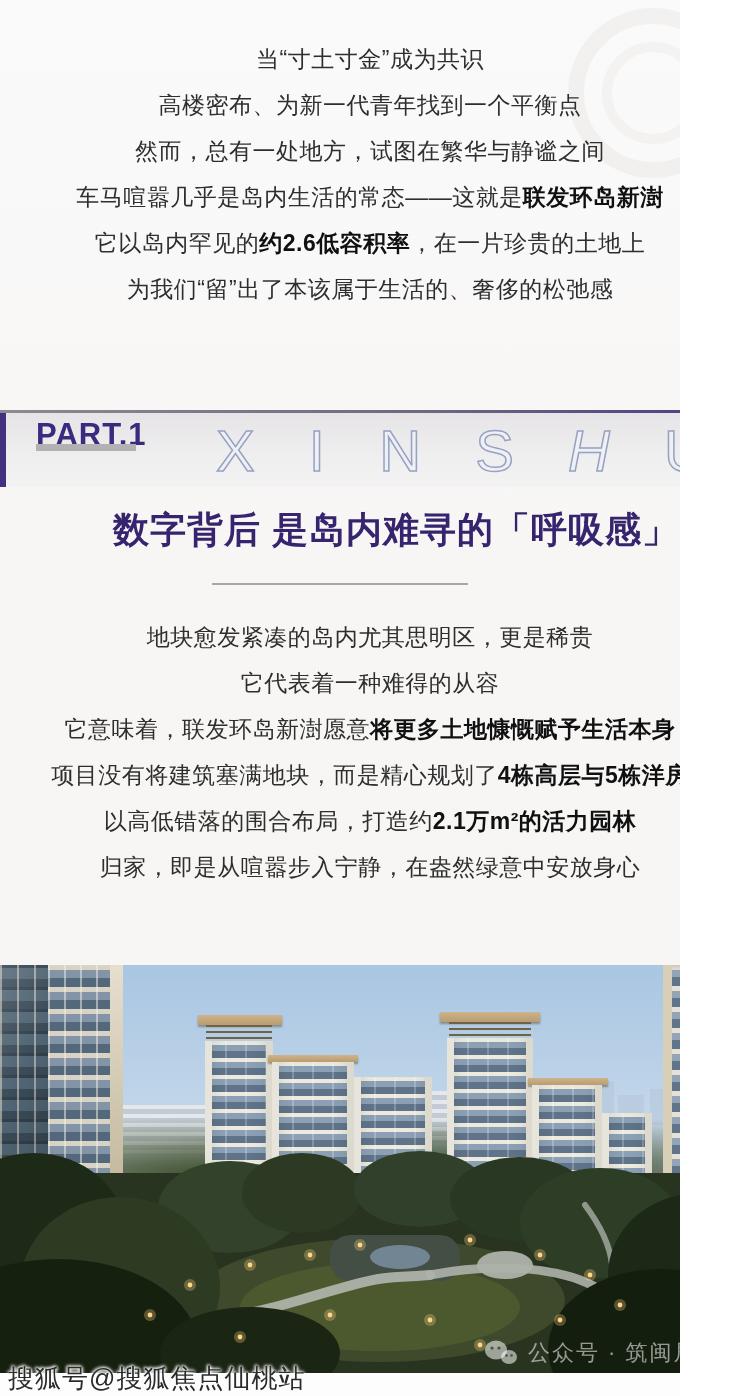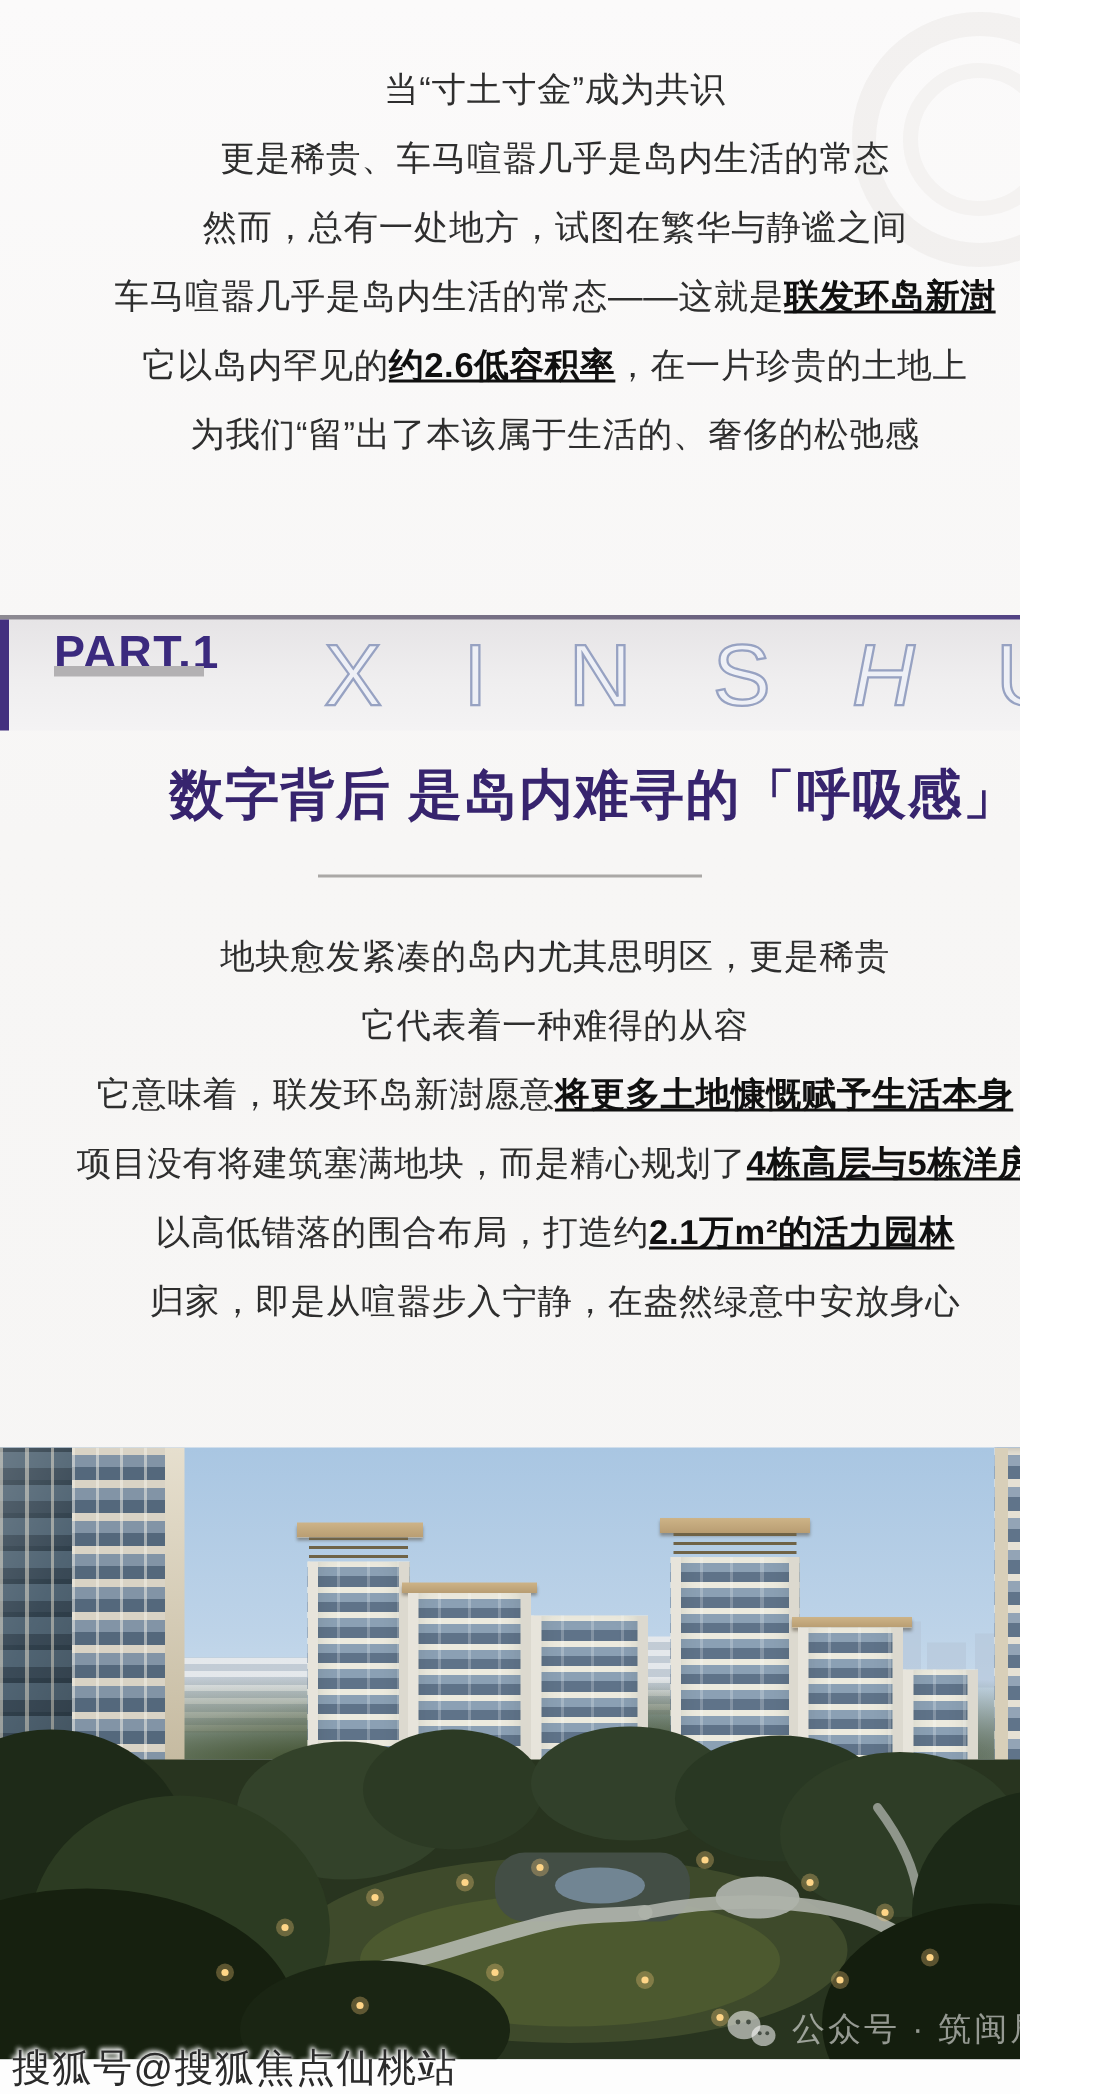--- a/index.html
+++ b/index.html
@@ -13,21 +13,21 @@
           border:16px solid rgba(214,209,204,0.22); }
   .ring2 { position:absolute; left:602px; top:42px; width:102px; height:102px; border-radius:50%;
            border:10px solid rgba(214,209,204,0.18); }
 
   
   .intro { position:absolute; top:36px; left:0; width:740px; text-align:center;
            font-size:23px; line-height:46px; color:#2e2e2e; letter-spacing:0.5px; }
   .bodytext { position:absolute; top:614px; left:0; width:740px; text-align:center;
            font-size:23px; line-height:46px; color:#2e2e2e; letter-spacing:0.5px; }
   .intro p, .bodytext p { white-space:nowrap; }
-  .b, span.b { font-weight:700; color:#101010;text-decoration:underline; }
+  .b, span.b { font-weight:700; color:#101010; }
 
   
   .band { position:absolute; top:413px; left:0; width:740px; height:74px;
           background:linear-gradient(180deg,#e6e4e6 0%,#efeeef 55%,#f4f3f4 100%); }
   .band-topline { position:absolute; top:-3px; left:0; width:740px; height:3px;
           background:linear-gradient(90deg,#8d8a92 0%,#6e6680 60%,#4b3a86 100%); }
   .band-bar { position:absolute; top:0; left:0; width:6px; height:74px; background:#43307f; }
   .part-label { position:absolute; left:36px; top:4px; font-size:31px; font-weight:700;
           color:#3b2a7e; letter-spacing:1px; }
   .part-underline { position:absolute; left:36px; top:31px; width:100px; height:7px; background:#b3b1b3; }
@@ -93,21 +93,21 @@
 </head>
 <body>
 
 <div class="page">
 
   <div class="ring"></div>
   <div class="ring2"></div>
 
   <div class="intro">
     <p><span>当“寸土寸金”成为共识</span></p>
-    <p><span>更是稀贵、车马喧嚣几乎是岛内生活的常态</span></p>
+    <p><span>高楼密布、为新一代青年找到一个平衡点</span></p>
     <p><span>然而，总有一处地方，试图在繁华与静谧之间</span></p>
     <p><span>车马喧嚣几乎是岛内生活的常态——这就是</span><span class="b">联发环岛新澍</span></p>
     <p><span>它以岛内罕见的</span><span class="b">约2.6低容积率</span><span>，在一片珍贵的土地上</span></p>
     <p><span>为我们“留”出了本该属于生活的、奢侈的松弛感</span></p>
   </div>
 
   <div class="band">
     <div class="band-topline"></div>
     <div class="band-bar"></div>
     <div class="xinshu">

